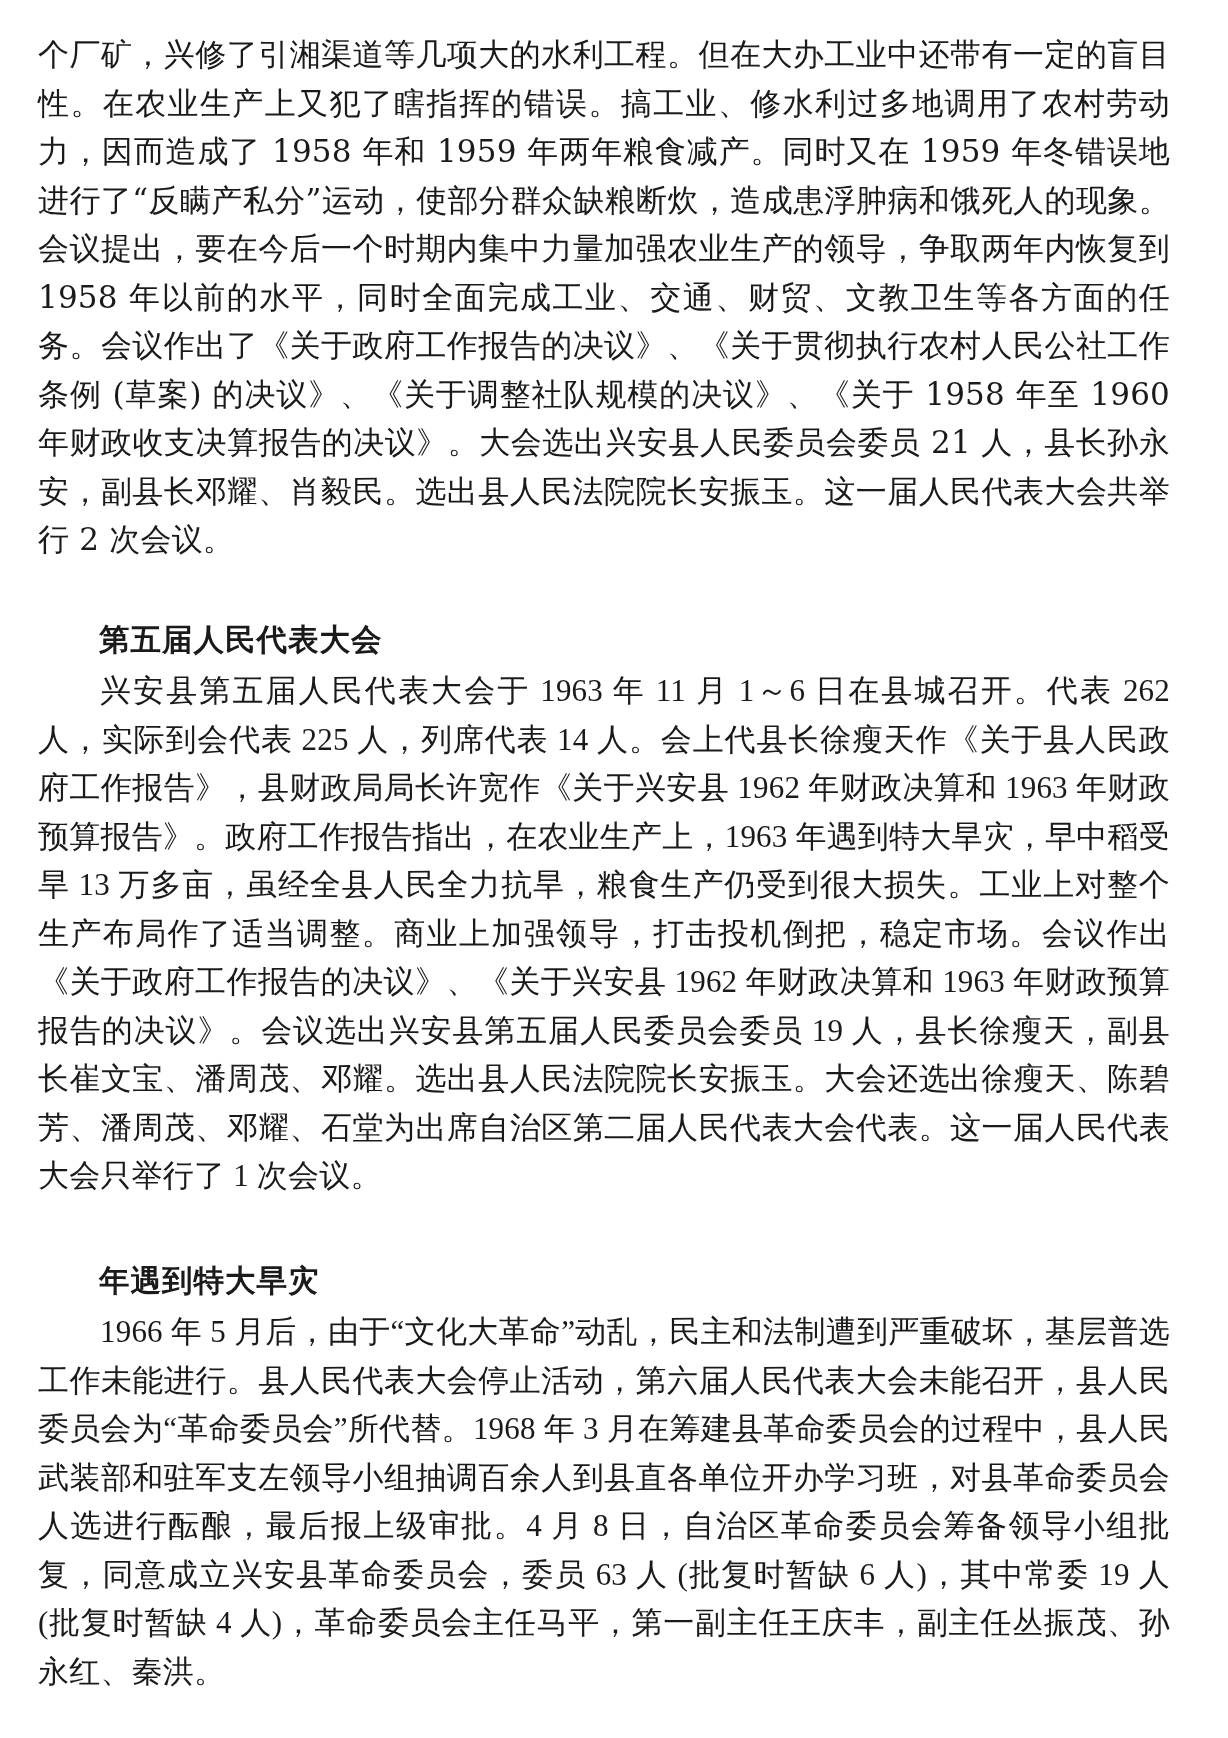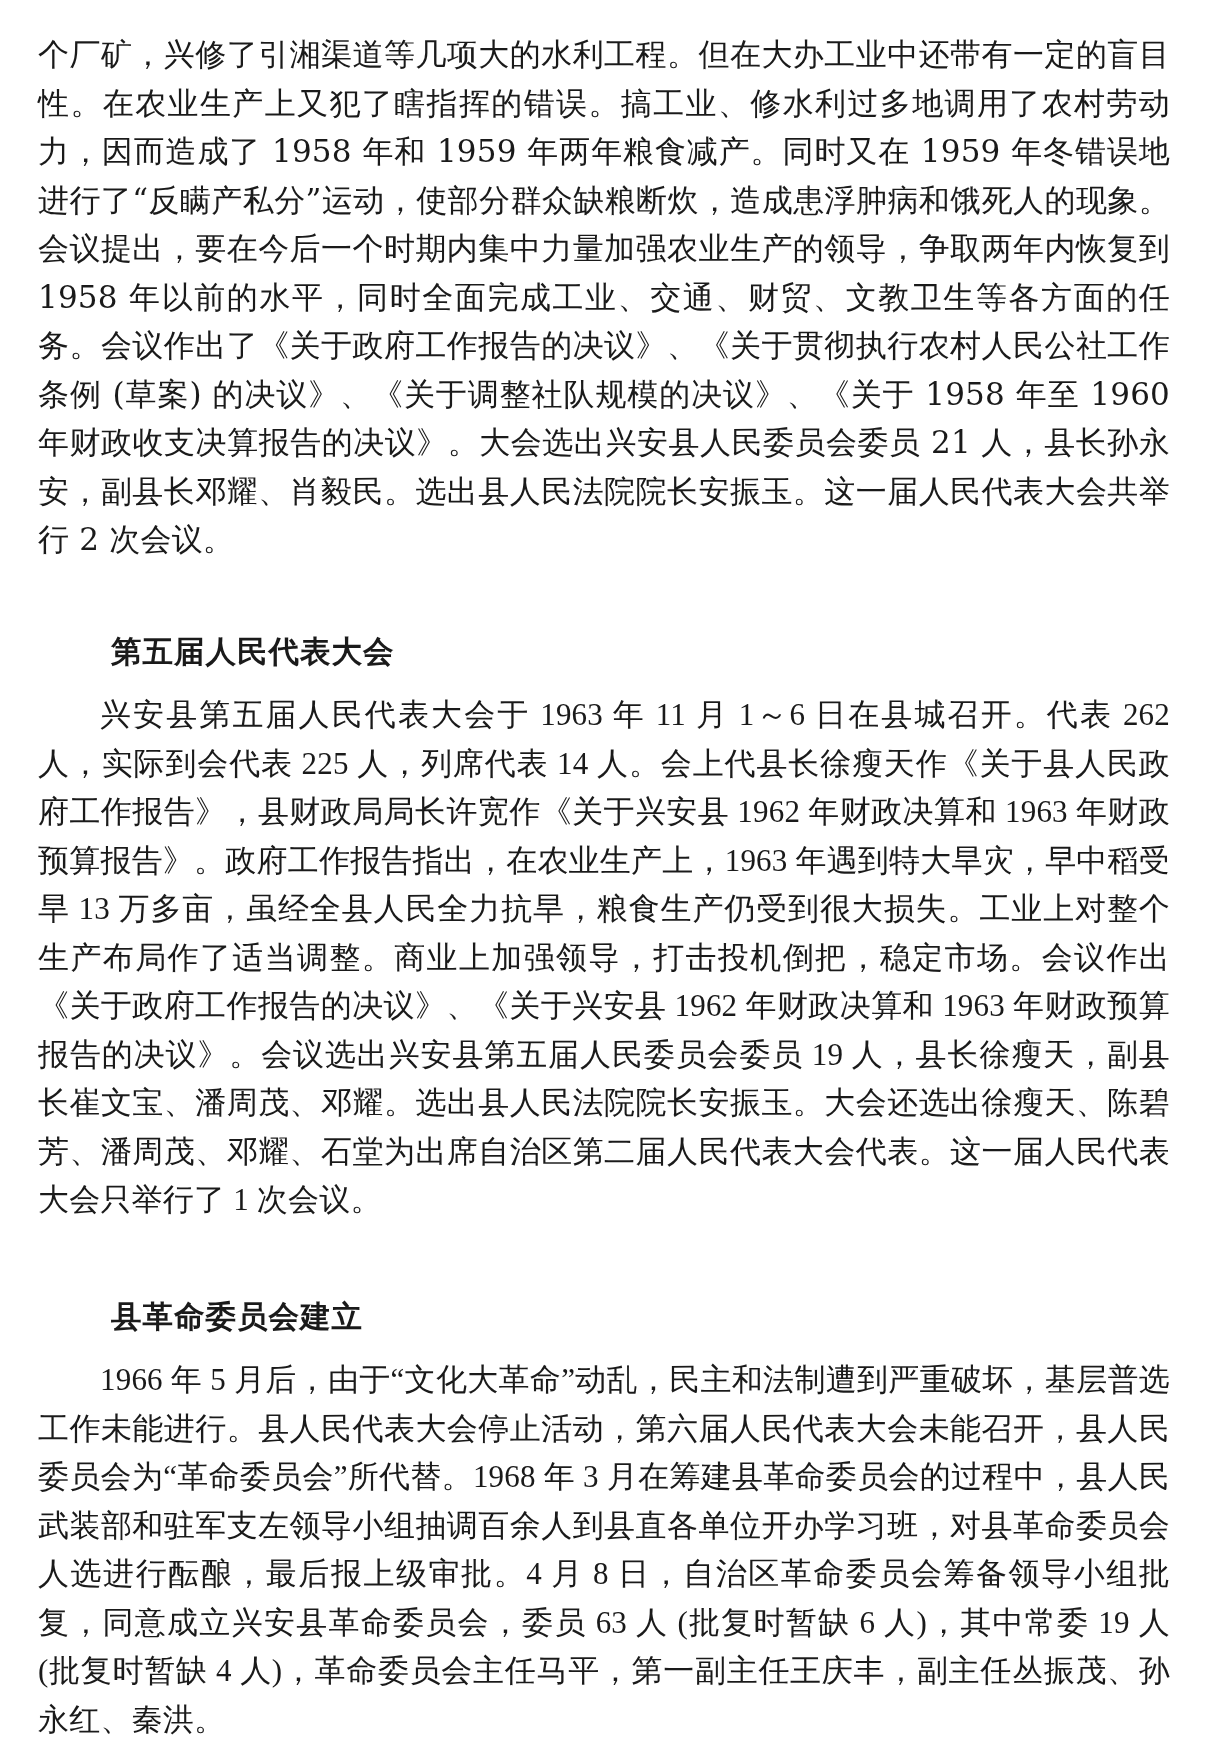--- a/index.html
+++ b/index.html
@@ -30,21 +30,21 @@
     letter-spacing: 0.2px;
   }
   .para.indent {
     text-indent: 2em;
     font-family: Liberation Serif, serif;
   }
   .heading {
     font-size: 30.5px;
     line-height: 1.565;
     font-weight: bold;
-    margin: 12px;
+    margin: 0;
     text-indent: 2em;
     letter-spacing: 1px;
     font-family: "DejaVu Sans", "Liberation Sans", sans-serif;
   }
   .gap-lg { height: 52px; }
   .gap-xl { height: 56px; }
   .gap-sm { height: 4px; }
 </style>
 </head>
 <body>
@@ -56,19 +56,19 @@
   <div class="gap-lg"></div>
 
   <h2 class="heading">第五届人民代表大会</h2>
 
   <div class="gap-sm"></div>
 
   <p class="para indent">兴安县第五届人民代表大会于 1963 年 11 月 1～6 日在县城召开。代表 262 人，实际到会代表 225 人，列席代表 14 人。会上代县长徐瘦天作《关于县人民政府工作报告》，县财政局局长许宽作《关于兴安县 1962 年财政决算和 1963 年财政预算报告》。政府工作报告指出，在农业生产上，1963 年遇到特大旱灾，早中稻受旱 13 万多亩，虽经全县人民全力抗旱，粮食生产仍受到很大损失。工业上对整个生产布局作了适当调整。商业上加强领导，打击投机倒把，稳定市场。会议作出《关于政府工作报告的决议》、《关于兴安县 1962 年财政决算和 1963 年财政预算报告的决议》。会议选出兴安县第五届人民委员会委员 19 人，县长徐瘦天，副县长崔文宝、潘周茂、邓耀。选出县人民法院院长安振玉。大会还选出徐瘦天、陈碧芳、潘周茂、邓耀、石堂为出席自治区第二届人民代表大会代表。这一届人民代表大会只举行了 1 次会议。</p>
 
   <div class="gap-xl"></div>
 
-  <h2 class="heading">县革命委员会建立</h2>
+  <h2 class="heading">年遇到特大旱灾</h2>
 
   <div class="gap-sm"></div>
 
   <p class="para indent">1966 年 5 月后，由于“文化大革命”动乱，民主和法制遭到严重破坏，基层普选工作未能进行。县人民代表大会停止活动，第六届人民代表大会未能召开，县人民委员会为“革命委员会”所代替。1968 年 3 月在筹建县革命委员会的过程中，县人民武装部和驻军支左领导小组抽调百余人到县直各单位开办学习班，对县革命委员会人选进行酝酿，最后报上级审批。4 月 8 日，自治区革命委员会筹备领导小组批复，同意成立兴安县革命委员会，委员 63 人 (批复时暂缺 6 人)，其中常委 19 人 (批复时暂缺 4 人)，革命委员会主任马平，第一副主任王庆丰，副主任丛振茂、孙永红、秦洪。</p>
 
 </div>
 
 </body></html>

